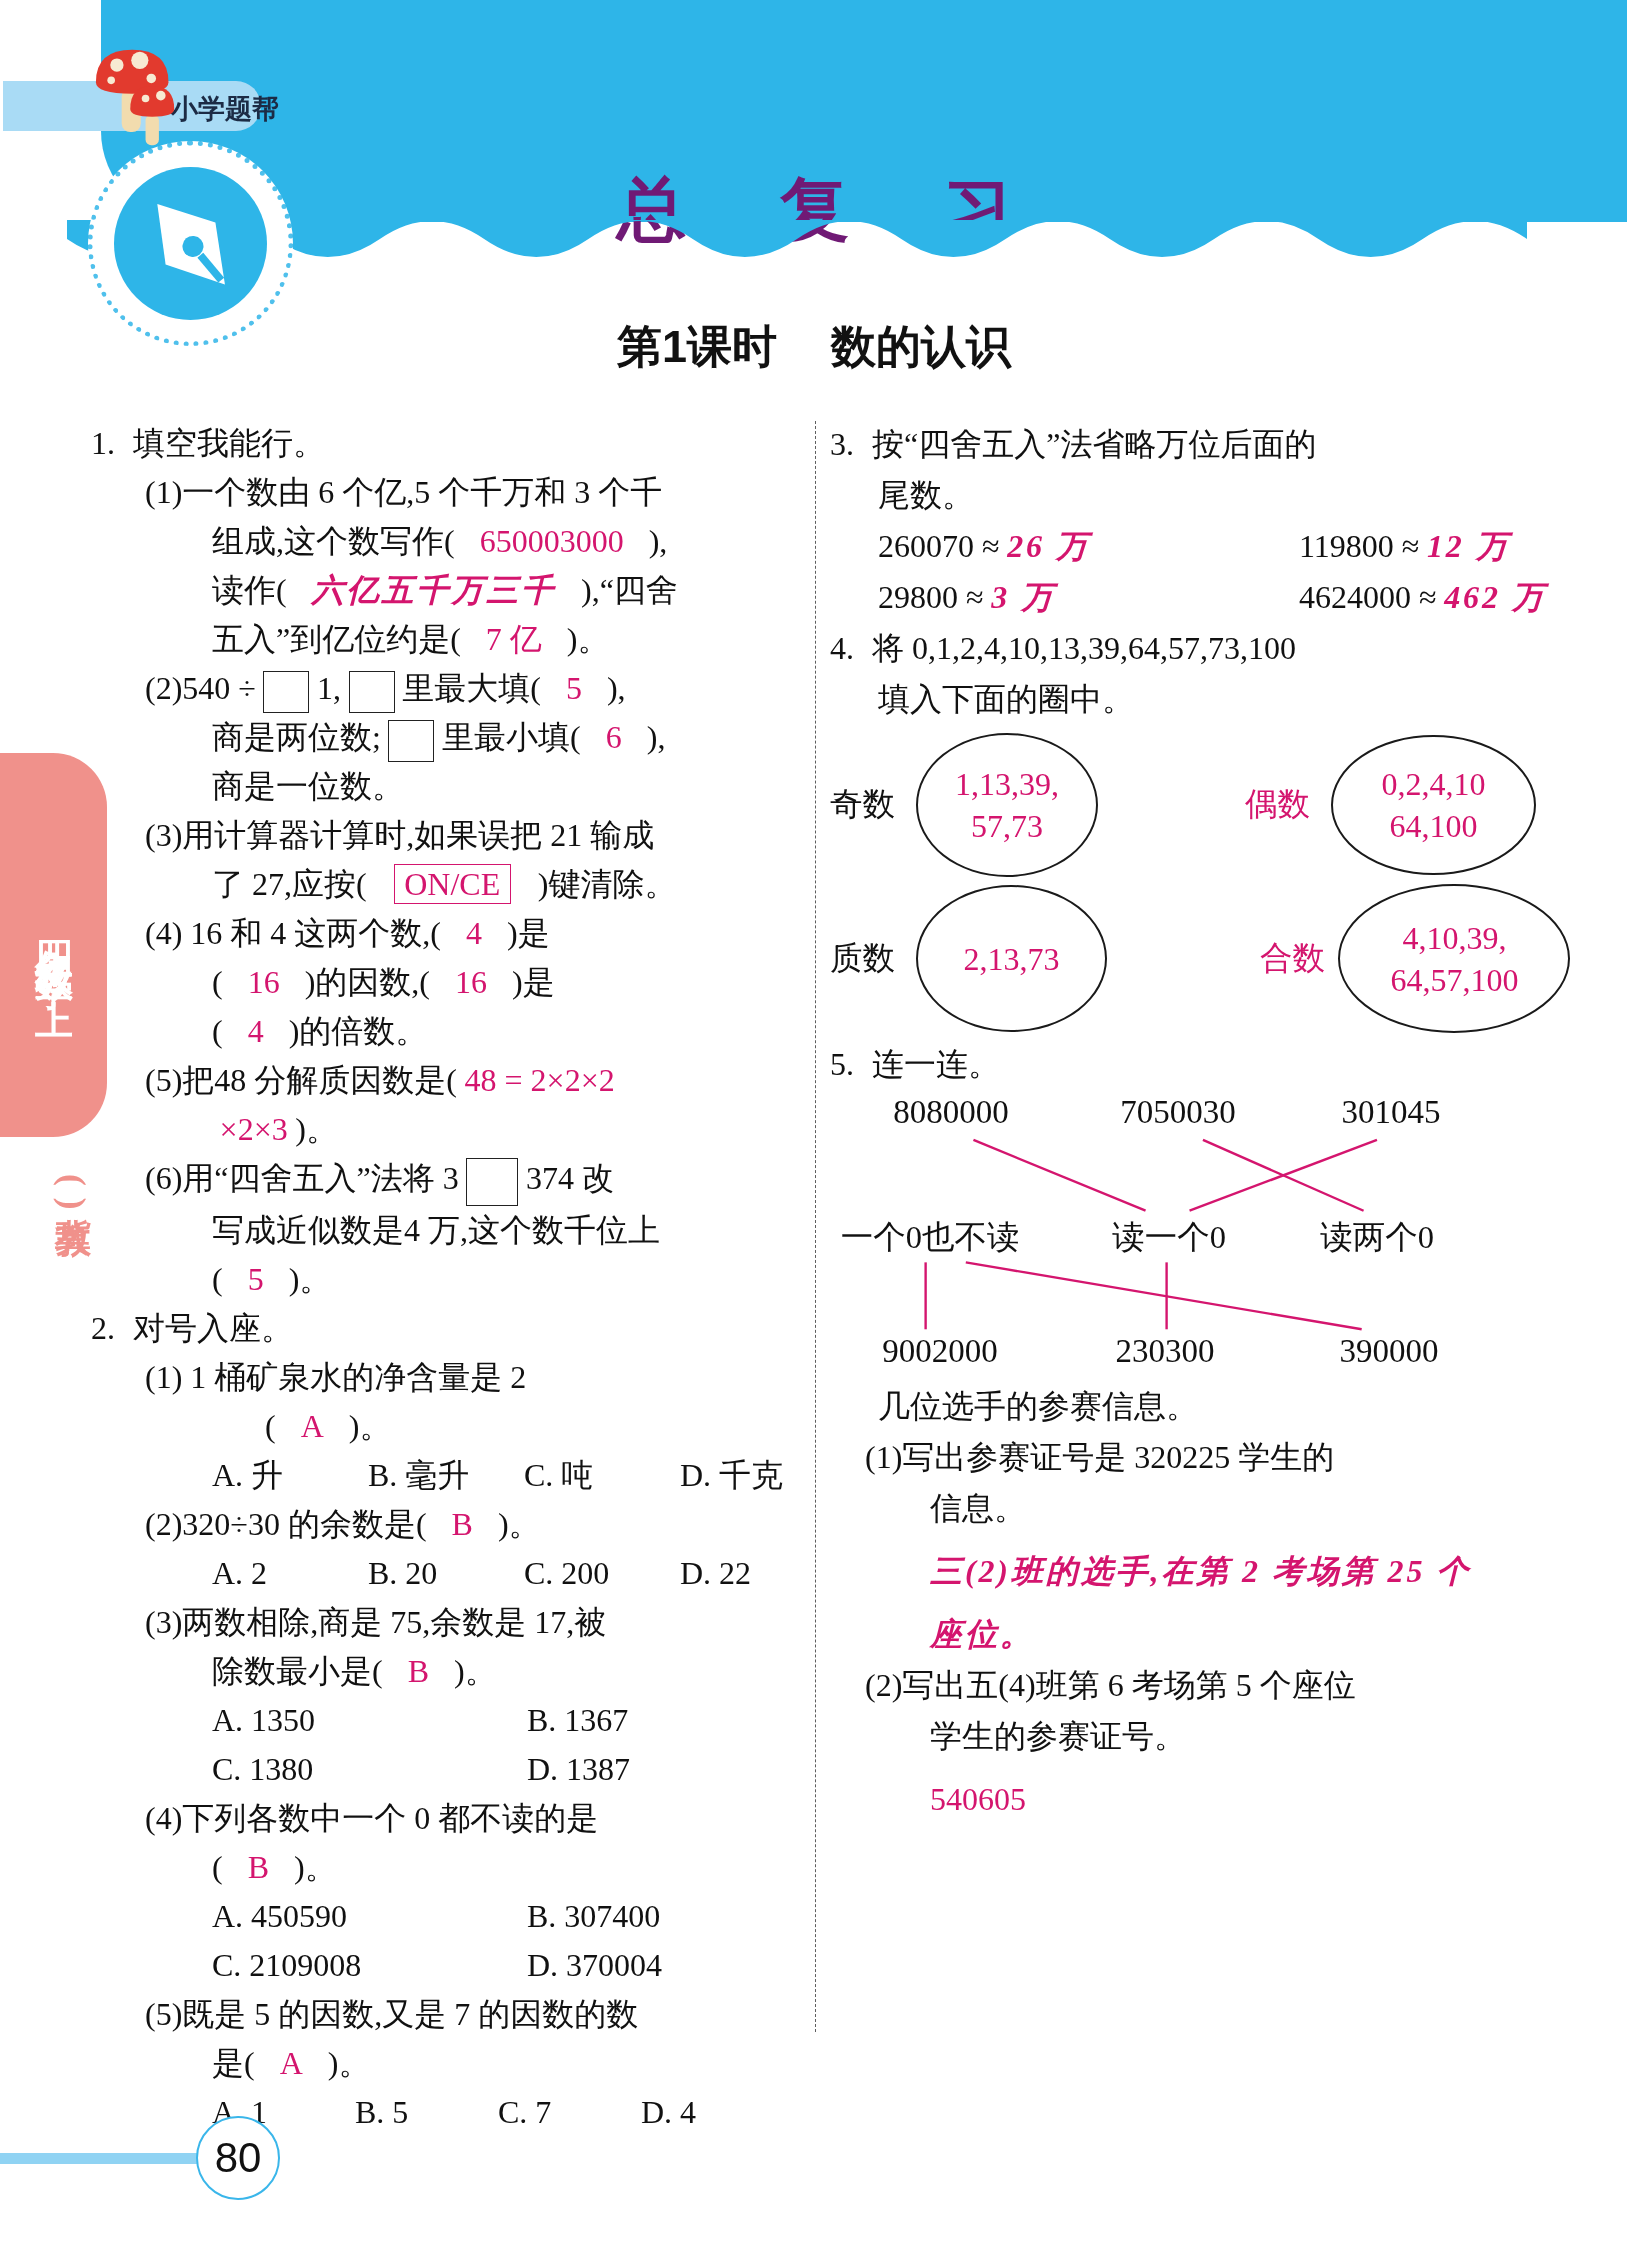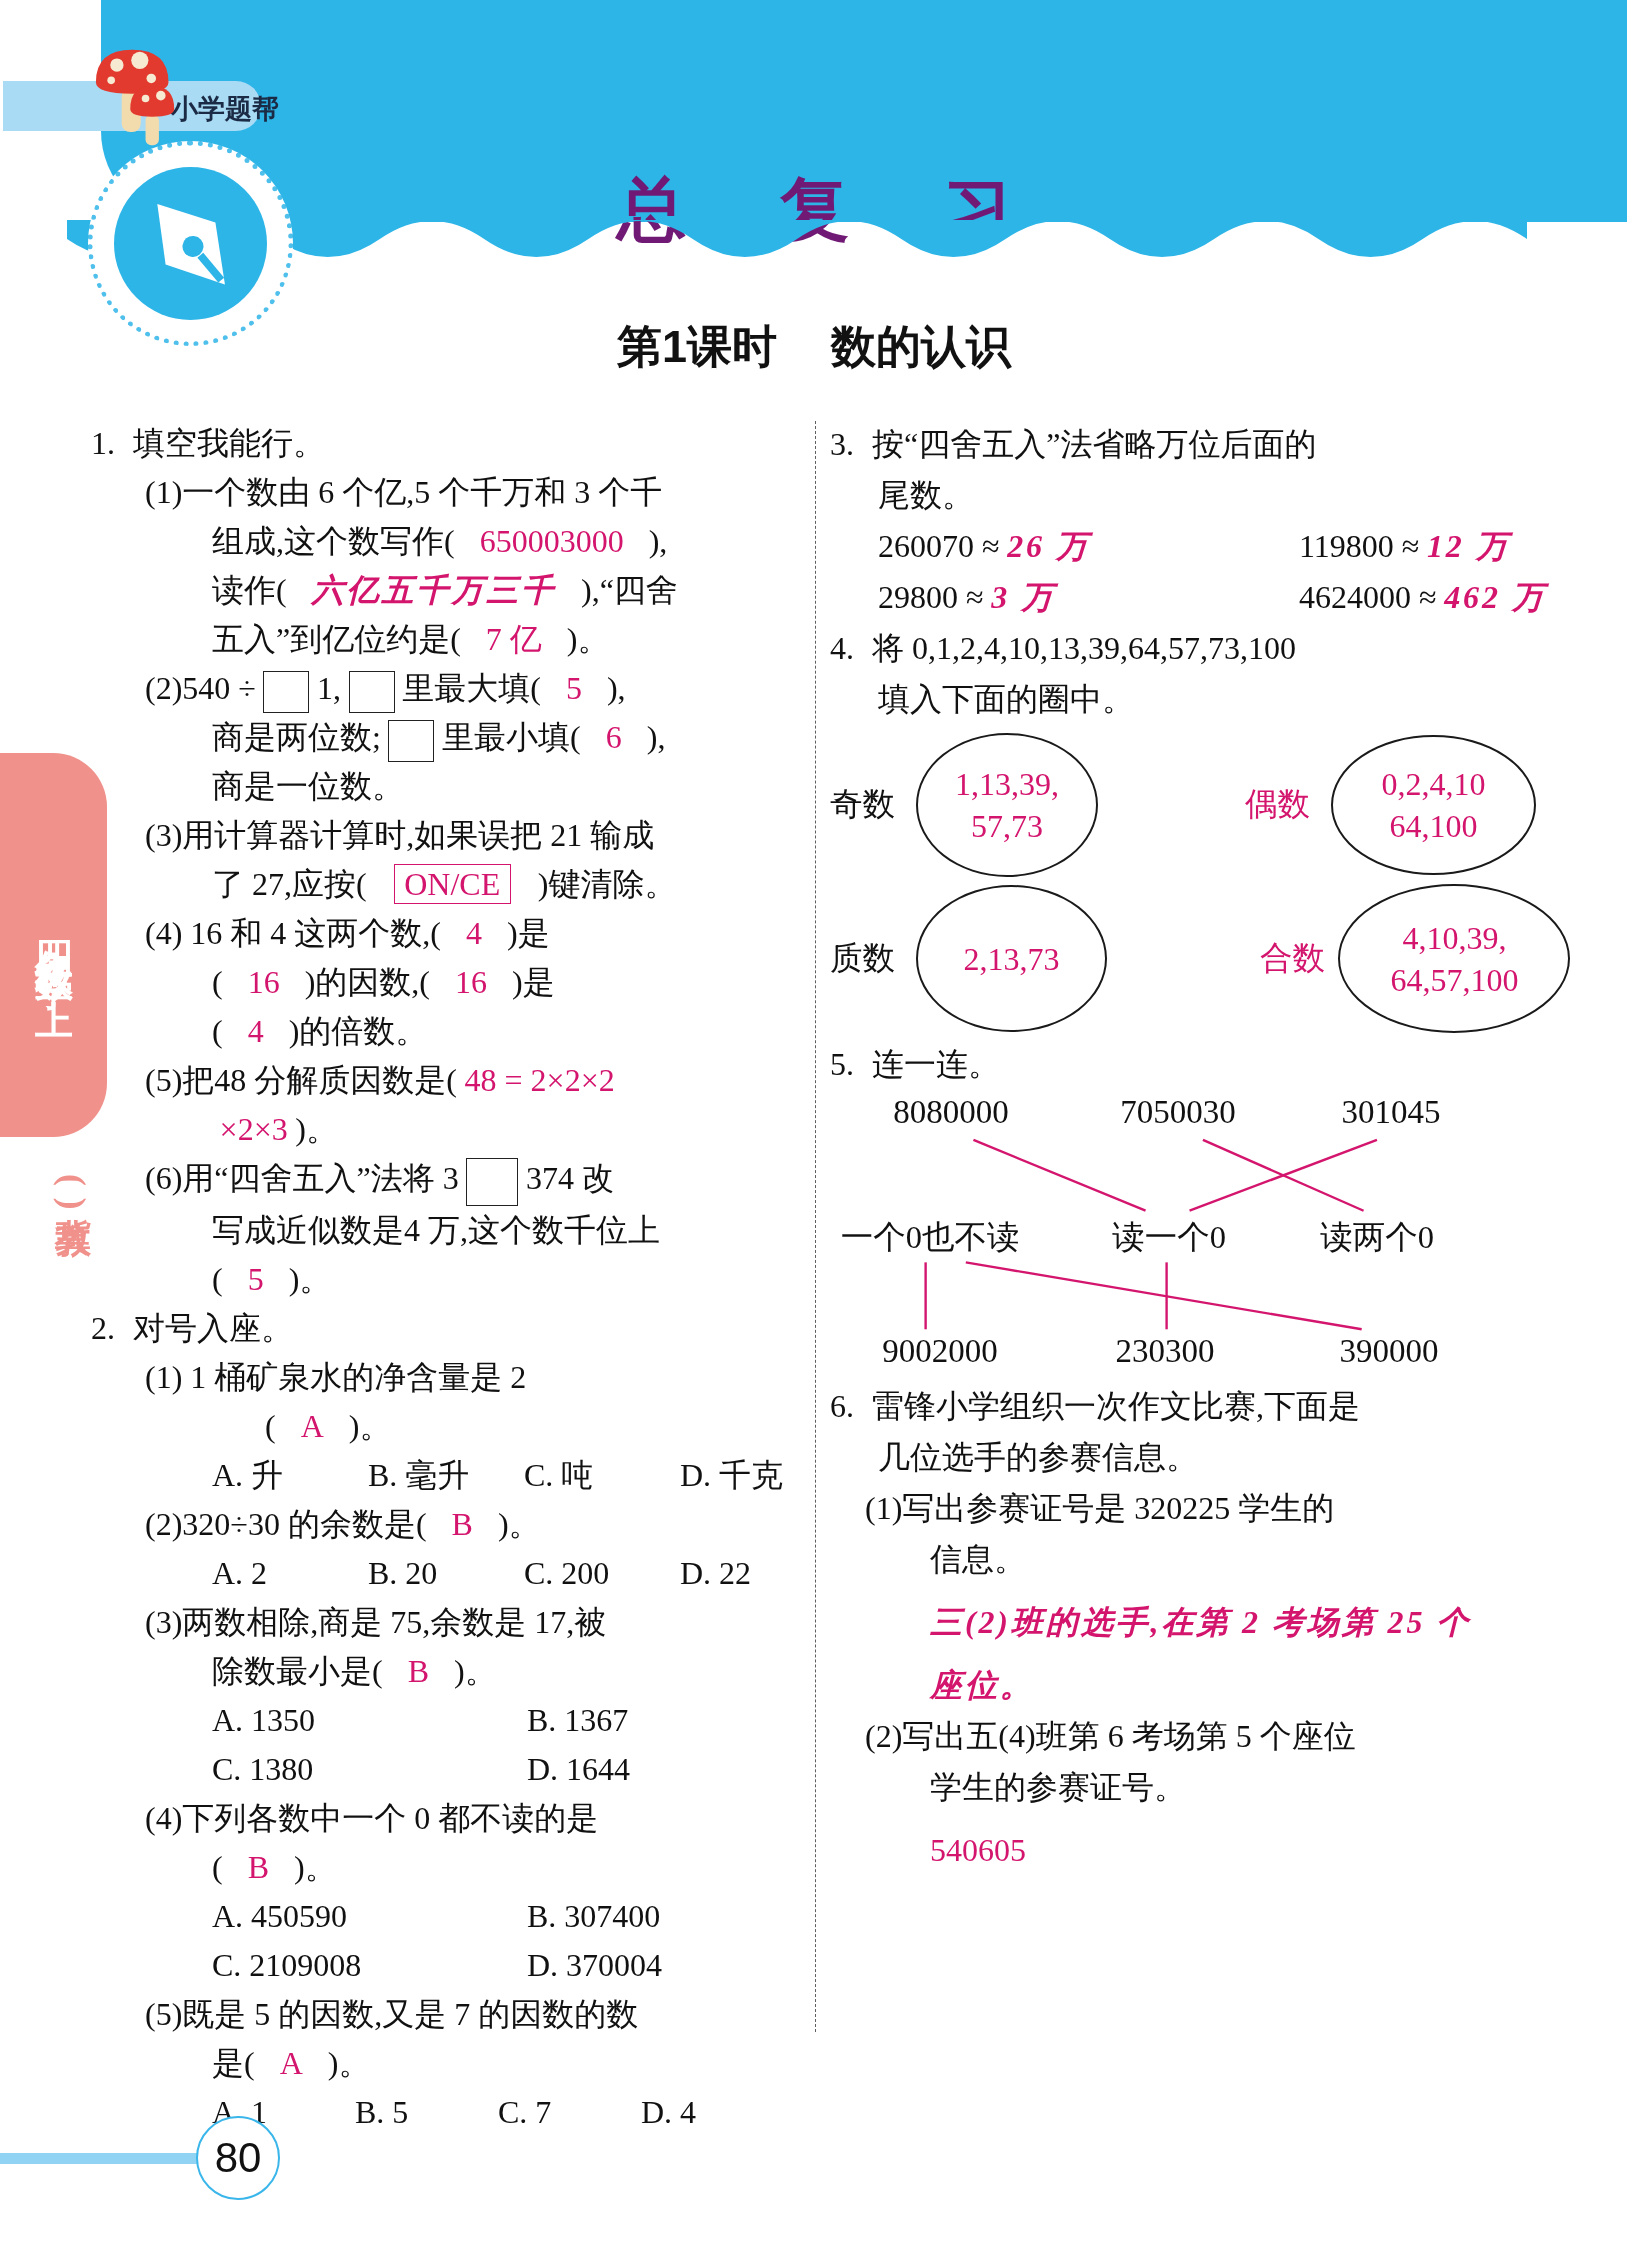--- a/index.html
+++ b/index.html
@@ -170,21 +170,21 @@
 
     <div class="ln"><span class="qn">2.</span><span>对号入座。</span></div>
     <div class="ln l1">(1) 1 桶矿泉水的净含量是 2</div>
     <div class="ln l2c"><span>(</span><span class="ans">A</span><span>)。</span></div>
     <div class="ln l2"><span class="ow4">A. 升</span><span class="ow4">B. 毫升</span><span class="ow4">C. 吨</span><span>D. 千克</span></div>
     <div class="ln l1"><span>(2)320÷30 的余数是(</span><span class="ans">B</span><span>)。</span></div>
     <div class="ln l2"><span class="ow4">A. 2</span><span class="ow4">B. 20</span><span class="ow4">C. 200</span><span>D. 22</span></div>
     <div class="ln l1">(3)两数相除,商是 75,余数是 17,被</div>
     <div class="ln l2"><span>除数最小是(</span><span class="ans">B</span><span>)。</span></div>
     <div class="ln l2"><span class="ow2">A. 1350</span><span>B. 1367</span></div>
-    <div class="ln l2"><span class="ow2">C. 1380</span><span>D. 1644</span></div>
+    <div class="ln l2"><span class="ow2">C. 1380</span><span>D. 1387</span></div>
     <div class="ln l1">(4)下列各数中一个 0 都不读的是</div>
     <div class="ln l2"><span>(</span><span class="ans">B</span><span>)。</span></div>
     <div class="ln l2"><span class="ow2">A. 450590</span><span>B. 307400</span></div>
     <div class="ln l2"><span class="ow2">C. 2109008</span><span>D. 370004</span></div>
     <div class="ln l1">(5)既是 5 的因数,又是 7 的因数的数</div>
     <div class="ln l2"><span>是(</span><span class="ans">A</span><span>)。</span></div>
     <div class="ln l2"><span class="ow4" style="width:143px">A. 1</span><span class="ow4" style="width:143px">B. 5</span><span class="ow4" style="width:143px">C. 7</span><span>D. 4</span></div>
   </div>
 
   <div class="col right">
@@ -236,21 +236,20 @@
       <span class="citem" style="left:348px;top:0">7050030</span>
       <span class="citem" style="left:561px;top:0">301045</span>
       <span class="citem lbl" style="left:100px;top:122px">一个0也不读</span>
       <span class="citem lbl" style="left:339px;top:122px">读一个0</span>
       <span class="citem lbl" style="left:547px;top:122px">读两个0</span>
       <span class="citem" style="left:110px;top:239px">9002000</span>
       <span class="citem" style="left:335px;top:239px">230300</span>
       <span class="citem" style="left:559px;top:239px">390000</span>
     </div>
 
-    <div class="ln"><span class="qn">6.</span><span>雷锋小学组织一次作文比赛,下面是</span></div>
     <div class="ln r2">几位选手的参赛信息。</div>
 
 
     <div class="ln rs1">(1)写出参赛证号是 320225 学生的</div>
     <div class="ln rs2">信息。</div>
     <div class="ln rs2 ansline hand">三(2)班的选手,在第 2 考场第 25 个</div>
     <div class="ln rs2 ansline hand">座位。</div>
     <div class="ln rs1">(2)写出五(4)班第 6 考场第 5 个座位</div>
     <div class="ln rs2">学生的参赛证号。</div>
     <div class="ln rs2 ansline">540605</div>

